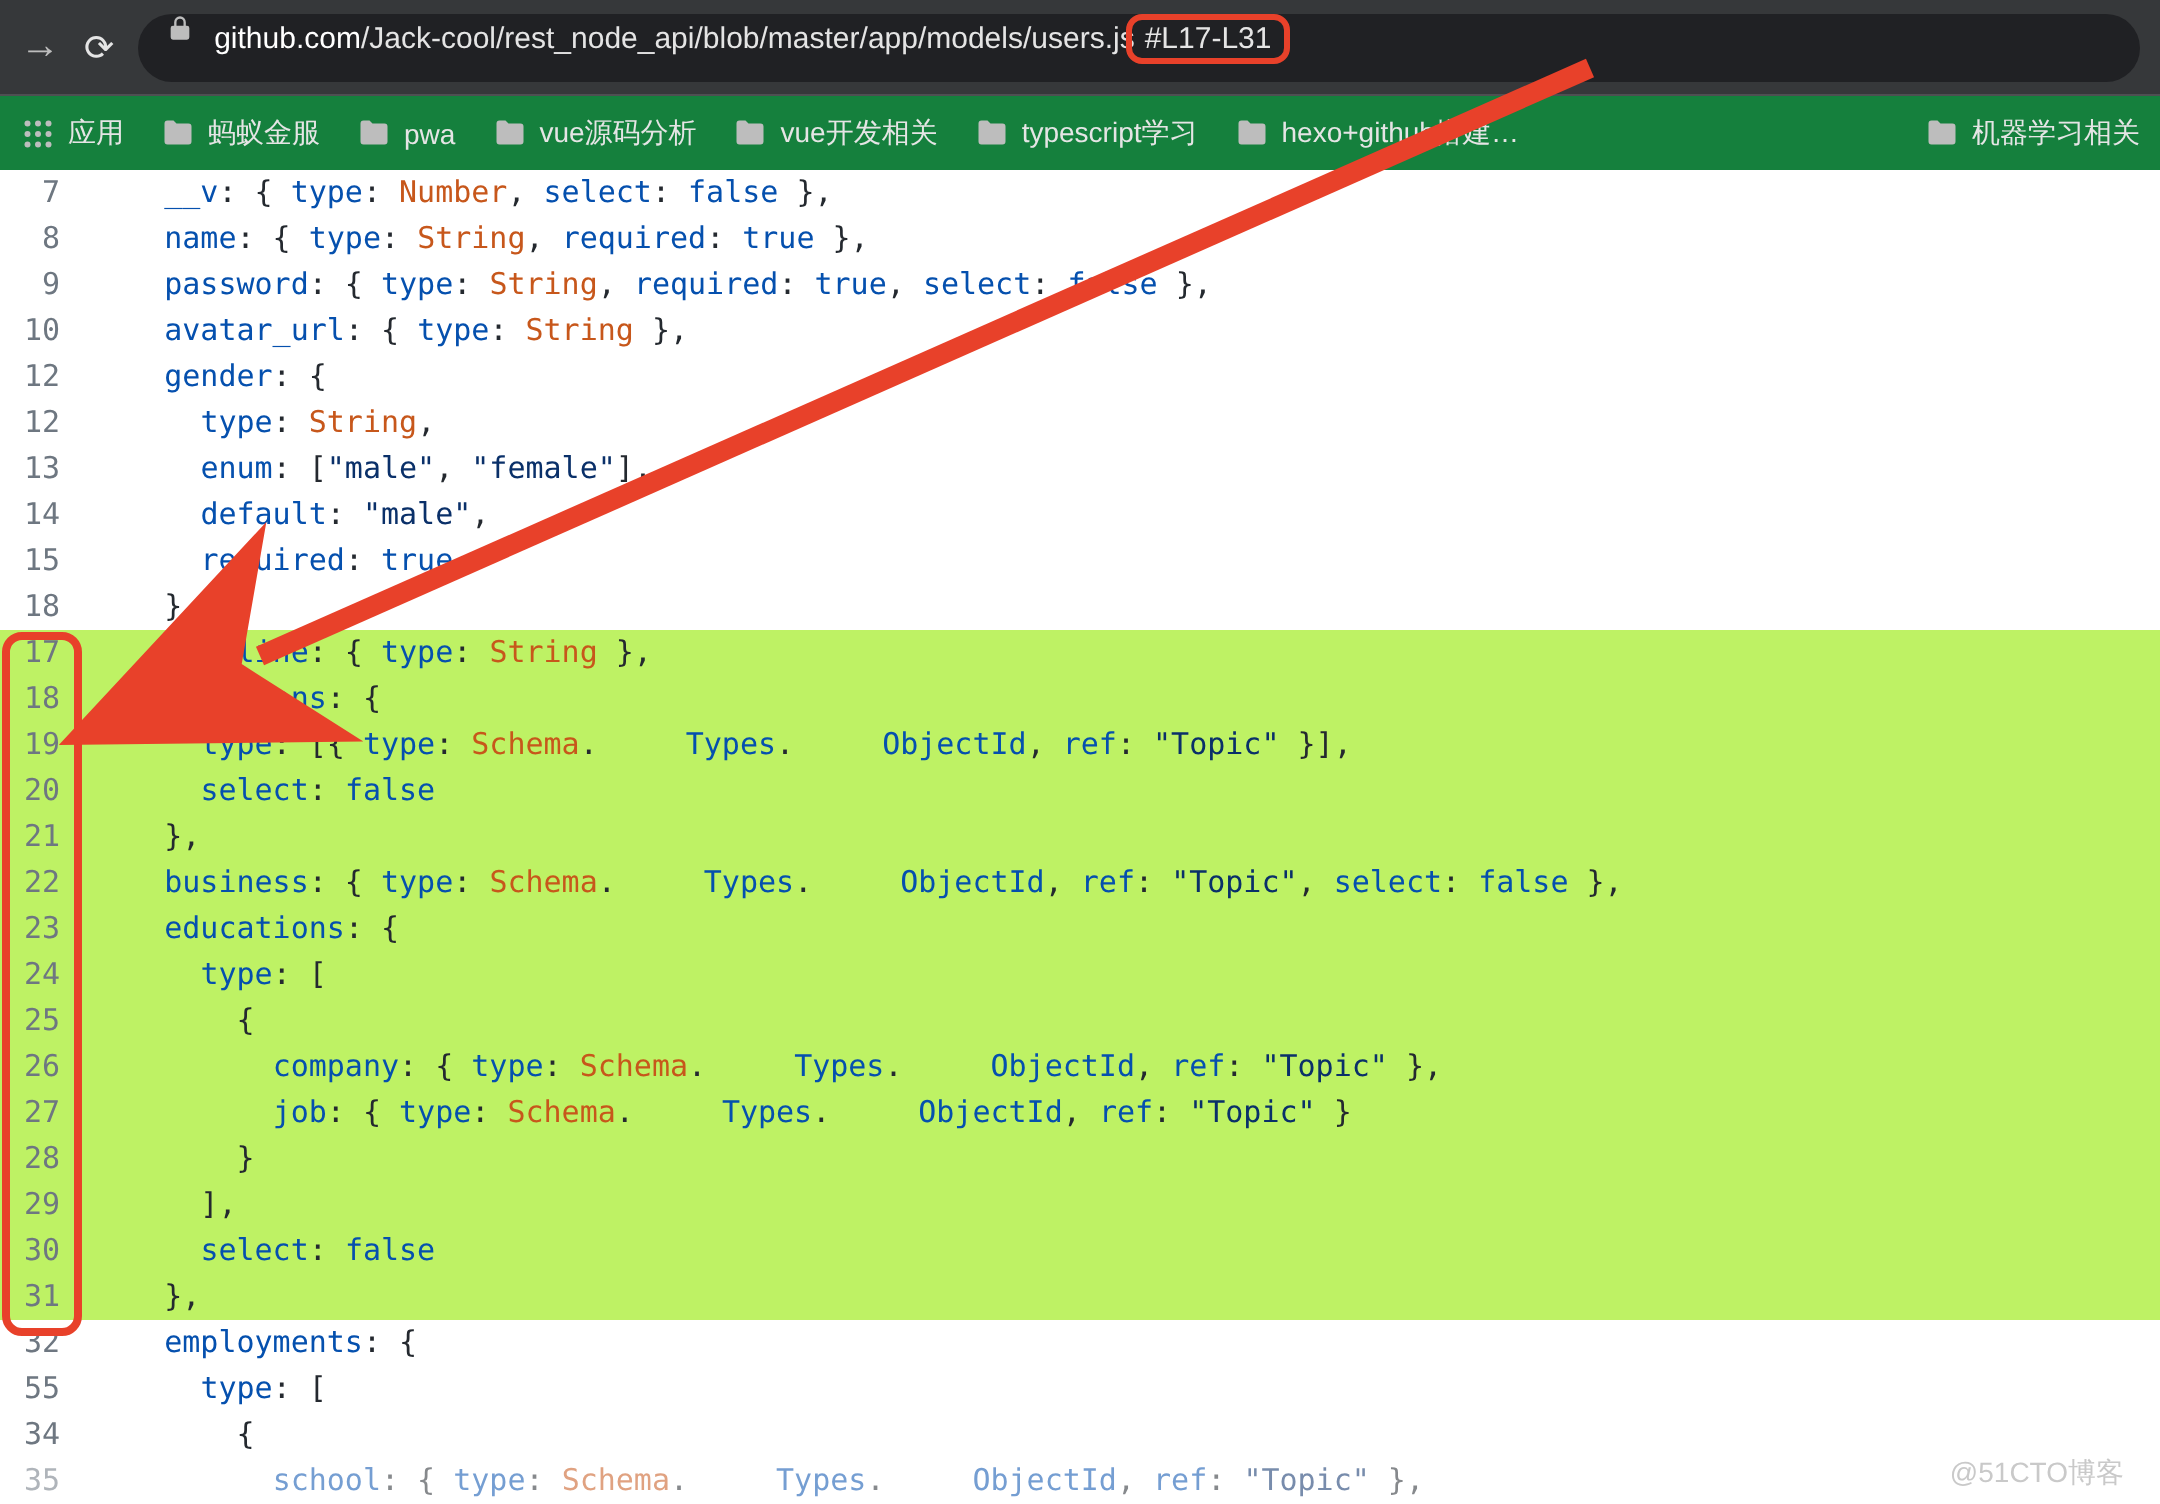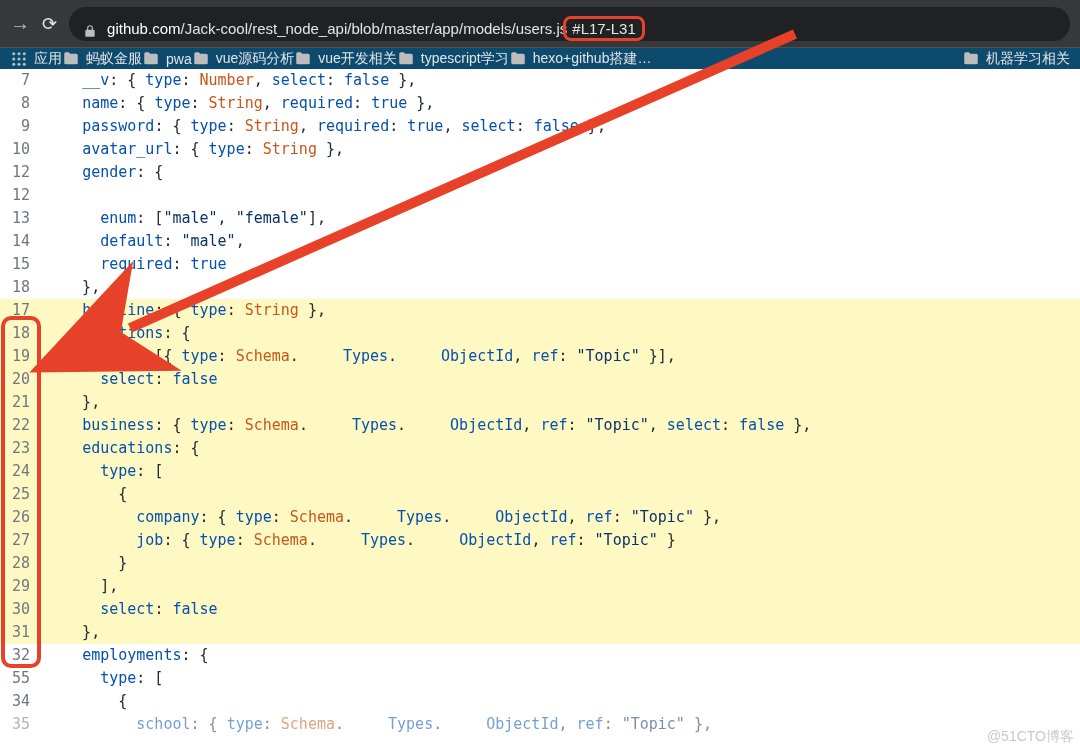--- a/index.html
+++ b/index.html
@@ -2,48 +2,48 @@
 <html><head>
 <meta charset="utf-8">
 <style>
 * { margin:0; padding:0; box-sizing:border-box; }
 body { width:1080px; height:752px; background:#fff; font-family:-apple-system,BlinkMacSystemFont,"Segoe UI",Helvetica,Arial,sans-serif; overflow:hidden; position:relative; }
 
 
 .addr-bar { background:#36383a; height:47px; display:flex; align-items:center; padding:0 10px; gap:12px; color:#e5e5e5; }
 .addr-bar .arrow-fwd { font-size:20px; color:#bdbdbd; }
 .addr-bar .reload { font-size:18px; color:#e5e5e5; }
-.url-box { flex:1; background:#202124; border-radius:18px; height:34px; display:flex; align-items:flex-end; padding:0 14px; gap:10px; font-size:15px; color:#e5e5e5; overflow:hidden; }
+.url-box { flex:1; background:#202124; border-radius:18px; height:34px; display:flex; align-items:flex-start; padding:0 14px; gap:10px; font-size:15px; color:#e5e5e5; overflow:hidden; }
 .url-box .padlock { font-size:13px; color:#bdbdbd; }
 .url-box .host { color:#fff; }
 .url-box .path { color:#e4e4e4; }
 .url-highlight { display:inline-block; border:3px solid #e8412a; border-radius:8px; padding:1px 6px; margin-left:-4px; }
 
 
-.bm-bar { background:#0c4a6e; height:22px; border-top:1px solid #4e5052; display:flex; align-items:center; padding:0 10px; color:#e5e5e5; font-size:14px; }
+.bm-bar { background:#15803d; height:38px; border-top:1px solid #4e5052; display:flex; align-items:center; padding:0 10px; gap:18px; color:#e5e5e5; font-size:14px; }
 .bm-btn { display:flex; align-items:center; gap:6px; cursor:pointer; }
 .bm-btn svg { width:18px; height:18px; fill:#bdbdbd; }
 
 
 .code-wrap { background:#fff; font-family:ui-monospace,SFMono-Regular,Menlo,Consolas,monospace; font-size:15px; line-height:23px; position:relative; border-radius:12px; overflow:hidden; }
 .line { display:flex; }
 .ln { width:46px; text-align:right; padding-right:16px; color:#6e7781; user-select:none; flex-shrink:0; position:relative; z-index:2; }
 .src { white-space:pre; color:#24292f; position:relative; z-index:2; }
-.hl { background:#fef9c3; }
+.hl { background:#bef264; }
 .type { color:#0550ae;margin-left:44px; }
 .prop { color:#0550ae; }
 .str { color:#0a3069; }
 .bool { color:#0550ae; }
 .ident { color:#c7571b; }
 
 
 .anno { position:absolute; pointer-events:none; z-index:5; }
 .red-box { border:4px solid #e8412a; border-radius:10px; }
 
-.watermark { position:absolute; right:6px; bottom:6px; color:#c9c9c9; font-size:14px; }
+.watermark { position:absolute; right:18px; bottom:6px; color:#c9c9c9; font-size:14px; }
 </style>
 </head>
 <body>
 
 <div class="addr-bar">
   <span class="arrow-fwd">→</span>
   <span class="reload">⟳</span>
   <div class="url-box">
     <span class="padlock">
       <svg width="14" height="14" viewBox="0 0 24 24" fill="#bdbdbd">
@@ -131,20 +131,21 @@
   <div class="line">
       <div class="ln">10</div>
       <div class="src">    <span class="prop">avatar_url</span>: { <span class="prop">type</span>: <span class="ident">String</span> },</div>
     </div>
   <div class="line">
       <div class="ln">12</div>
       <div class="src">    <span class="prop">gender</span>: {</div>
     </div>
   <div class="line">
       <div class="ln">12</div>
+      <div class="src">      <span class="prop">type</span>: <span class="ident">String</span>,</div>
     </div>
   <div class="line">
       <div class="ln">13</div>
       <div class="src">      <span class="prop">enum</span>: [<span class="str">"male"</span>, <span class="str">"female"</span>],</div>
     </div>
   <div class="line">
       <div class="ln">14</div>
       <div class="src">      <span class="prop">default</span>: <span class="str">"male"</span>,</div>
     </div>
   <div class="line">

